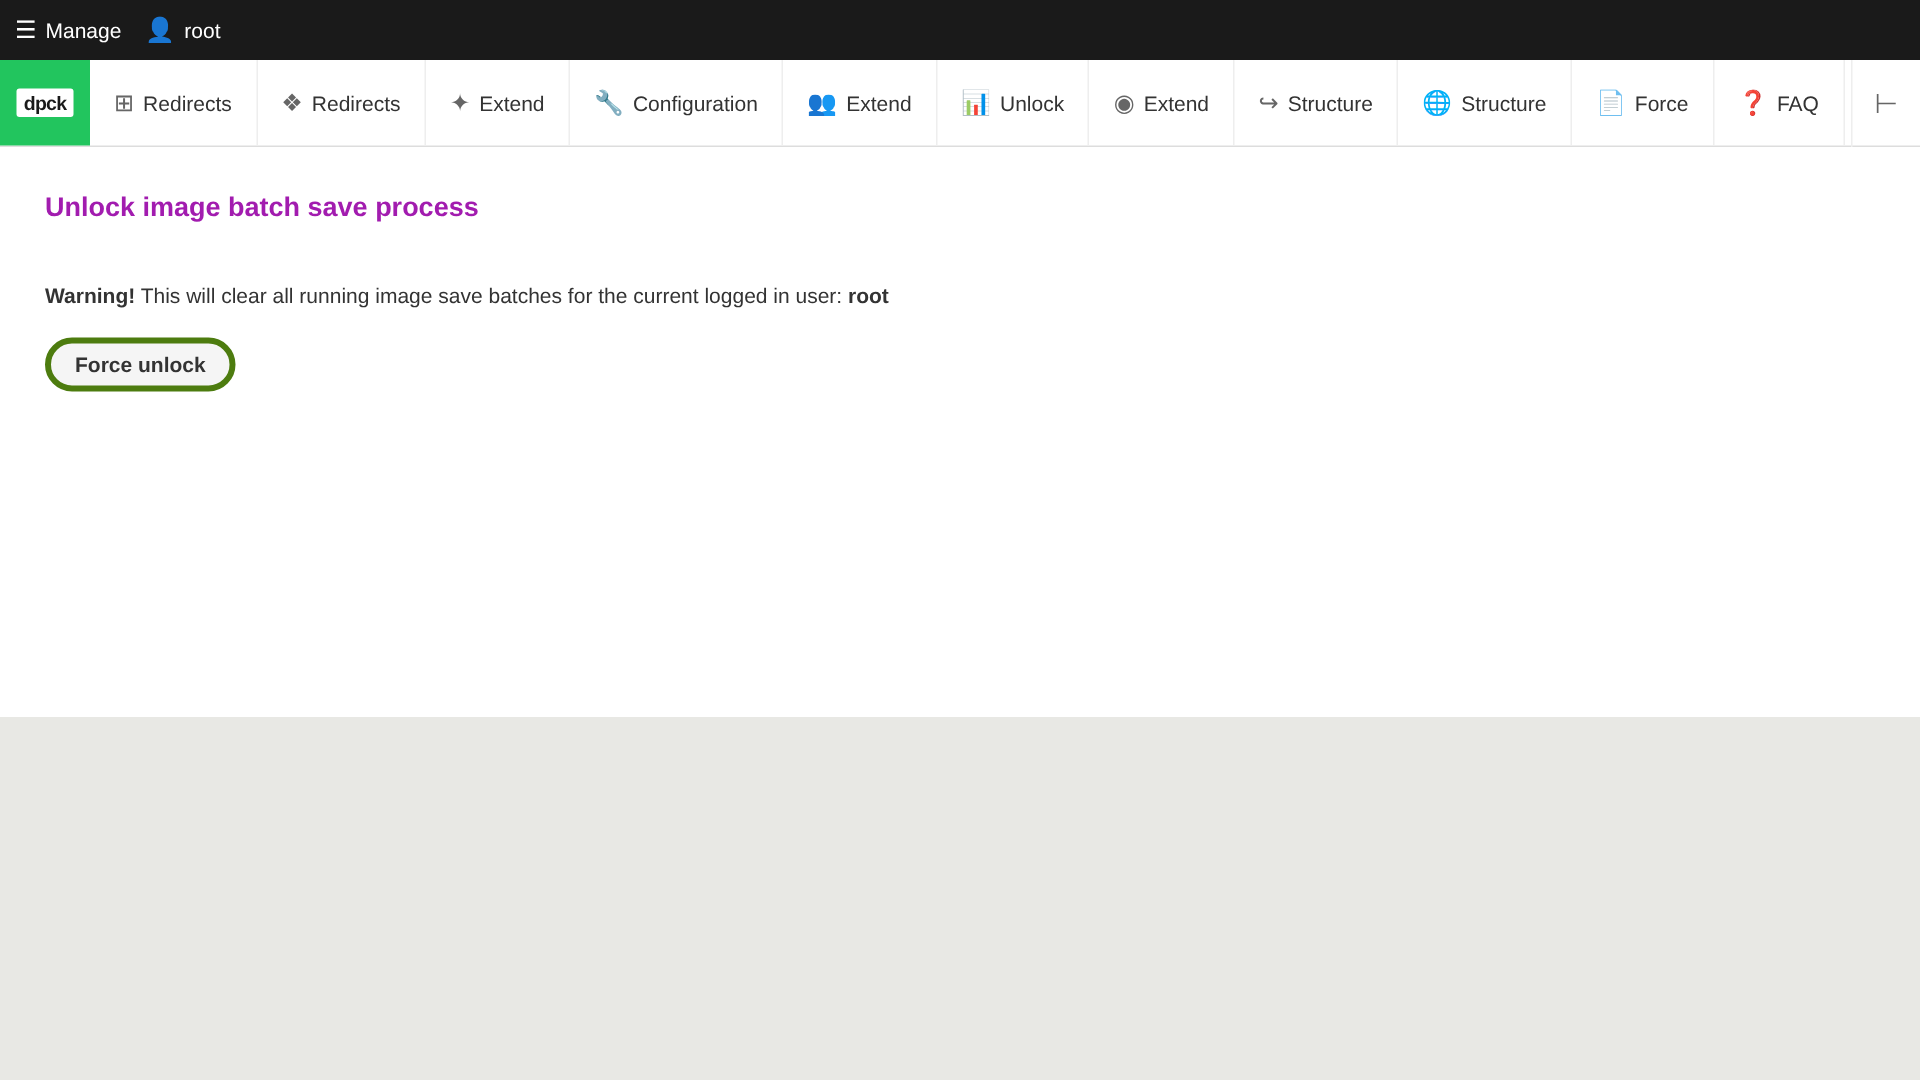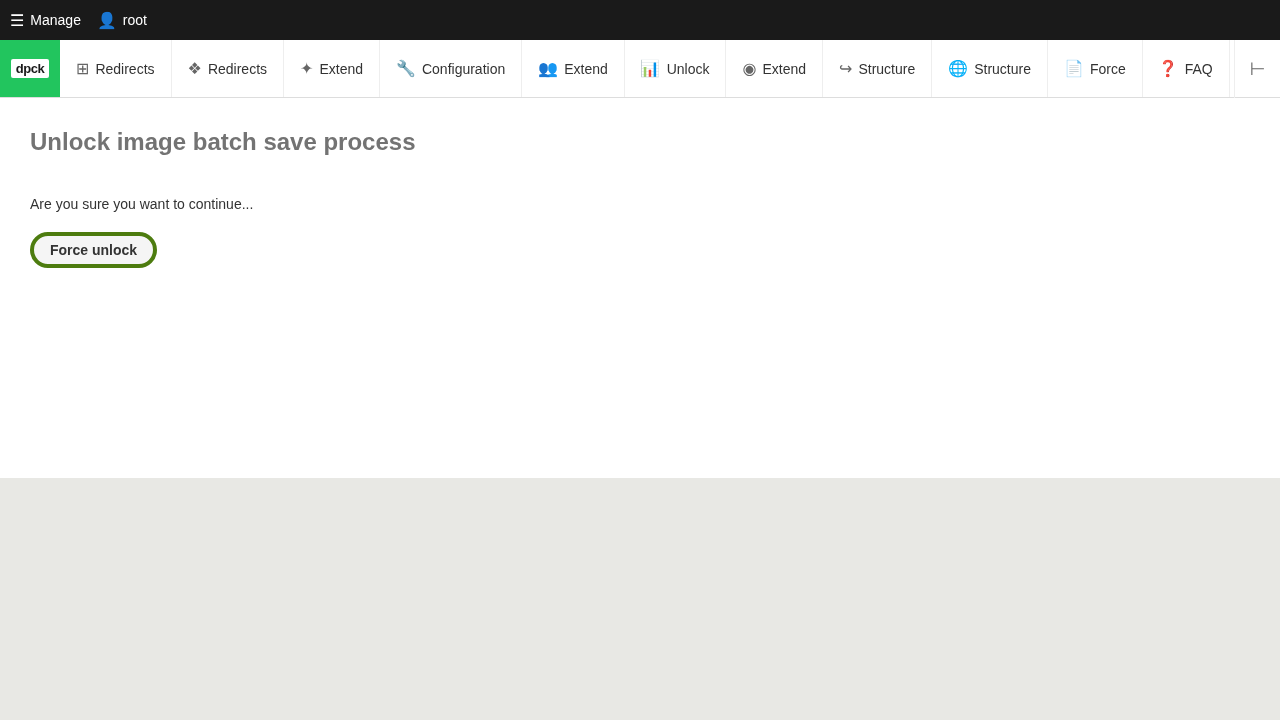--- a/index.html
+++ b/index.html
@@ -98,23 +98,23 @@
     }
 
     
     .content {
       background: #fff;
       min-height: 380px;
       padding: 30px 30px;
       margin: 0;
     }
     .page-title {
-      font-size: 24px;
-      font-weight: bold;
-      color: #737373;
+      font-size: 18px;
+      font-weight: bold;
+      color: #a21caf;
       margin-bottom: 40px;
     }
     .warning-section {
       margin-bottom: 20px;
     }
     .warning-text {
       font-size: 14px;
       color: #333;
       margin-bottom: 6px;
     }
@@ -212,19 +212,21 @@
     <div class="navbar-end-btn">
       <span>⊢</span>
     </div>
   </div>
 </div>
 
 <div class="content">
   <h1 class="page-title">Unlock image batch save process</h1>
 
   <div class="warning-section">
-    <p class="confirm-text">Are you sure you want to continue...</p>
+    <p class="warning-text">
+      <strong>Warning!</strong><span> This will clear all running image save batches for the current logged in user: </span><strong>root</strong>
+    </p>
   </div>
 
   <button class="force-unlock-btn">Force unlock</button>
 </div>
 
 <div class="gray-area"></div>
 
 </body></html>

